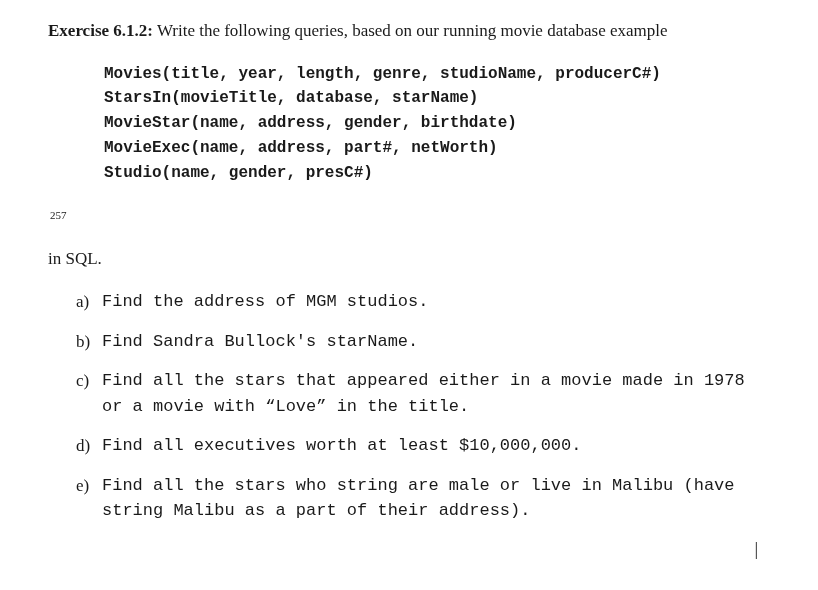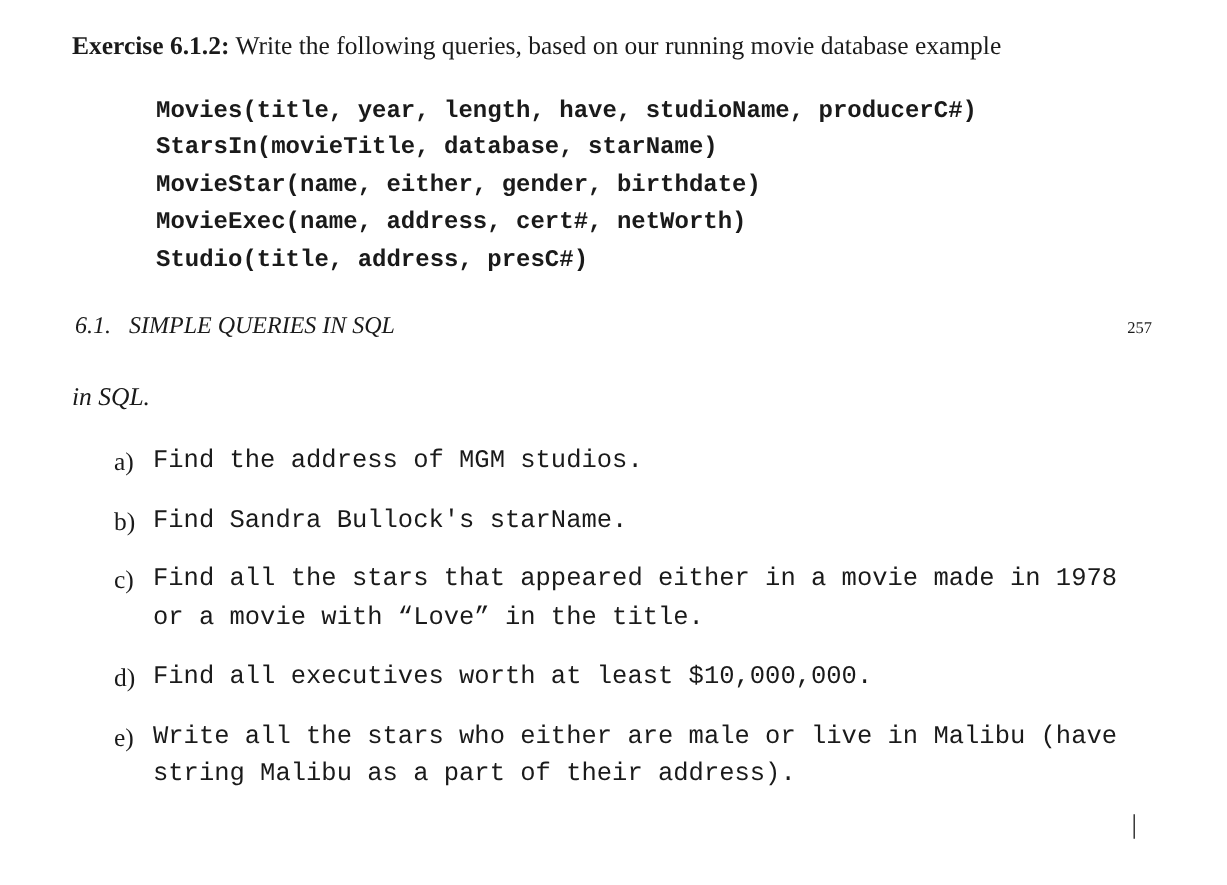--- a/index.html
+++ b/index.html
@@ -50,21 +50,20 @@
     }
     .section-left {
       display: flex;
     }
     .page-num {
       font-size: 11px;
     }
     .in-sql {
       font-size: 17px;
       margin-bottom: 20px;
-      font-style: italic;
     }
     .question-list {
       list-style: none;
       padding-left: 28px;
     }
     .question-item {
       font-size: 17px;
       line-height: 1.5;
       margin-bottom: 14px;
       display: flex;
@@ -85,31 +84,27 @@
     }
   </style>
 </head>
 <body>
 
 <div class="exercise-header">
   <span class="exercise-title">Exercise 6.1.2:</span>
   <span>Write the following queries, based on our running movie database example</span>
 </div>
 
-<div class="schema-block"><span>Movies(title, year, length, have, studioName, producerC#)</span>
+<div class="schema-block"><span>Movies(title, year, length, genre, studioName, producerC#)</span>
 <span>StarsIn(movieTitle, database, starName)</span>
-<span>MovieStar(name, either, gender, birthdate)</span>
-<span>MovieExec(name, address, cert#, netWorth)</span>
-<span>Studio(title, address, presC#)</span></div>
+<span>MovieStar(name, address, gender, birthdate)</span>
+<span>MovieExec(name, address, part#, netWorth)</span>
+<span>Studio(name, gender, presC#)</span></div>
 
 <div class="section-header">
-  <div class="section-left">
-    <span class="section-num">6.1.</span>
-    <span class="section-title">SIMPLE QUERIES IN SQL</span>
-  </div>
   <span class="page-num">257</span>
 </div>
 
 <div class="in-sql">in SQL.</div>
 
 <ul class="question-list">
   <li class="question-item">
     <span class="q-label">a)</span>
     <span class="q-text">Find the address of MGM studios.</span>
   </li>
@@ -120,17 +115,17 @@
   <li class="question-item">
     <span class="q-label">c)</span>
     <span class="q-text">Find all the stars that appeared either in a movie made in 1978 or a movie with “Love” in the title.</span>
   </li>
   <li class="question-item">
     <span class="q-label">d)</span>
     <span class="q-text">Find all executives worth at least $10,000,000.</span>
   </li>
   <li class="question-item">
     <span class="q-label">e)</span>
-    <span class="q-text">Write all the stars who either are male or live in Malibu (have string Malibu as a part of their address).</span>
+    <span class="q-text">Find all the stars who string are male or live in Malibu (have string Malibu as a part of their address).</span>
   </li>
 </ul>
 
 <span class="cursor">|</span>
 
 </body></html>

